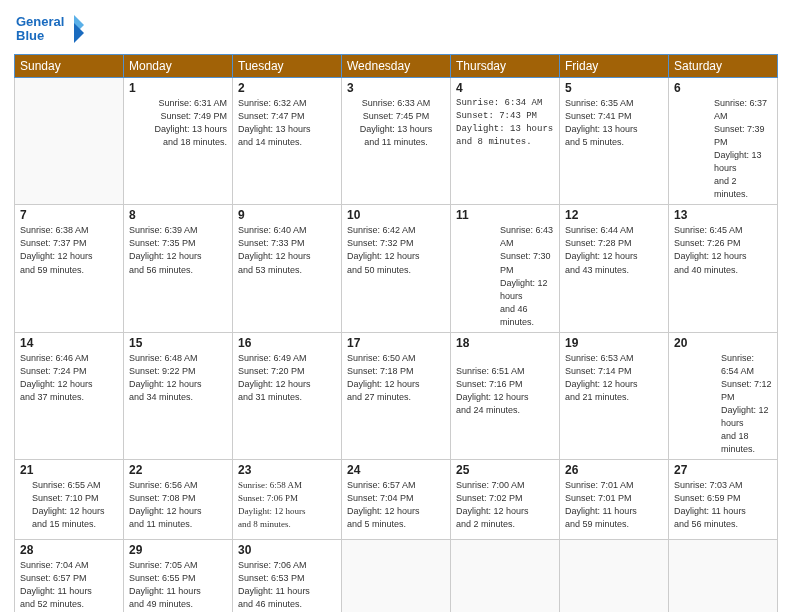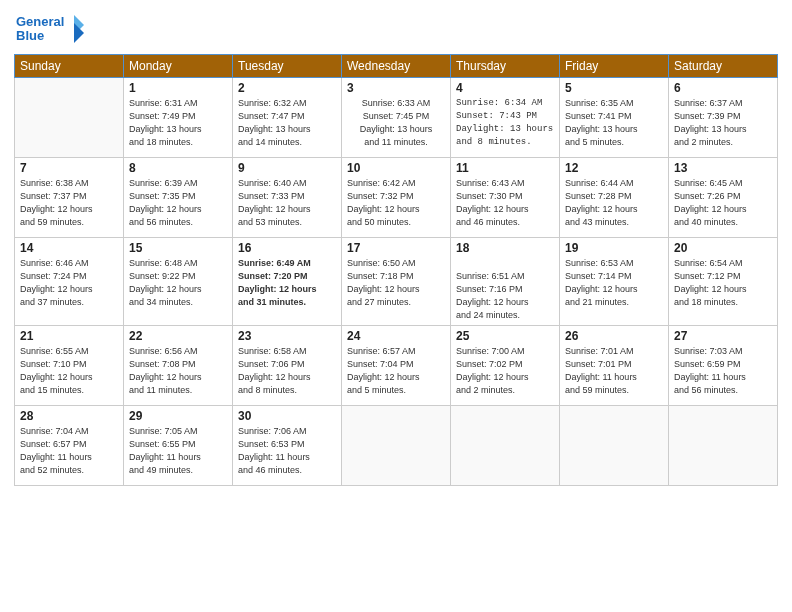--- a/index.html
+++ b/index.html
@@ -107,21 +107,21 @@
           <th>Thursday</th>
           <th>Friday</th>
           <th>Saturday</th>
         </tr>
     </thead>
     <tbody id="calendar-body">
     <tr>
           <td class="empty-cell"></td>
           <td>
             <span class="day-number">1</span>
-            <div class="day-info" style="white-space: pre-line;">Sunrise: 6:31 AM
+            <div class="day-info" style="white-space: pre-line; text-align: right;">Sunrise: 6:31 AM
 Sunset: 7:49 PM
 Daylight: 13 hours
 and 18 minutes.</div>
           </td>
           <td>
             <span class="day-number">2</span>
             <div class="day-info" style="white-space: pre-line;">Sunrise: 6:32 AM
 Sunset: 7:47 PM
 Daylight: 13 hours
 and 14 minutes.</div>
@@ -142,21 +142,21 @@
           </td>
           <td>
             <span class="day-number">5</span>
             <div class="day-info" style="white-space: pre-line;">Sunrise: 6:35 AM
 Sunset: 7:41 PM
 Daylight: 13 hours
 and 5 minutes.</div>
           </td>
           <td>
             <span class="day-number">6</span>
-            <div class="day-info" style="white-space: pre-line;">Sunrise: 6:37 AM
+            <div class="day-info" style="white-space: pre-line; margin-left: 40px;">Sunrise: 6:37 AM
 Sunset: 7:39 PM
 Daylight: 13 hours
 and 2 minutes.</div>
           </td>
         </tr>
         <tr>
           <td>
             <span class="day-number">7</span>
             <div class="day-info" style="white-space: pre-line;">Sunrise: 6:38 AM
 Sunset: 7:37 PM
@@ -179,21 +179,21 @@
           </td>
           <td>
             <span class="day-number">10</span>
             <div class="day-info" style="white-space: pre-line;">Sunrise: 6:42 AM
 Sunset: 7:32 PM
 Daylight: 12 hours
 and 50 minutes.</div>
           </td>
           <td>
             <span class="day-number">11</span>
-            <div class="day-info" style="white-space: pre-line;">Sunrise: 6:43 AM
+            <div class="day-info" style="white-space: pre-line; margin-left: 44px;">Sunrise: 6:43 AM
 Sunset: 7:30 PM
 Daylight: 12 hours
 and 46 minutes.</div>
           </td>
           <td>
             <span class="day-number">12</span>
             <div class="day-info" style="white-space: pre-line;">Sunrise: 6:44 AM
 Sunset: 7:28 PM
 Daylight: 12 hours
 and 43 minutes.</div>
@@ -216,21 +216,21 @@
           </td>
           <td>
             <span class="day-number">15</span>
             <div class="day-info" style="white-space: pre-line;">Sunrise: 6:48 AM
 Sunset: 9:22 PM
 Daylight: 12 hours
 and 34 minutes.</div>
           </td>
           <td>
             <span class="day-number">16</span>
-            <div class="day-info" style="white-space: pre-line; font-weight: bold;">Sunrise: 6:49 AM
+            <div class="day-info" style="white-space: pre-line;">Sunrise: 6:49 AM
 Sunset: 7:20 PM
 Daylight: 12 hours
 and 31 minutes.</div>
           </td>
           <td>
             <span class="day-number">17</span>
             <div class="day-info" style="white-space: pre-line;">Sunrise: 6:50 AM
 Sunset: 7:18 PM
 Daylight: 12 hours
 and 27 minutes.</div>
@@ -244,44 +244,44 @@
           </td>
           <td>
             <span class="day-number">19</span>
             <div class="day-info" style="white-space: pre-line;">Sunrise: 6:53 AM
 Sunset: 7:14 PM
 Daylight: 12 hours
 and 21 minutes.</div>
           </td>
           <td>
             <span class="day-number">20</span>
-            <div class="day-info" style="white-space: pre-line;">Sunrise: 6:54 AM
+            <div class="day-info" style="white-space: pre-line; margin-left: 47px;">Sunrise: 6:54 AM
 Sunset: 7:12 PM
 Daylight: 12 hours
 and 18 minutes.</div>
           </td>
         </tr>
         <tr>
           <td>
             <span class="day-number">21</span>
-            <div class="day-info" style="white-space: pre-line;">Sunrise: 6:55 AM
+            <div class="day-info" style="white-space: pre-line; margin-left: 12px;">Sunrise: 6:55 AM
 Sunset: 7:10 PM
 Daylight: 12 hours
 and 15 minutes.</div>
           </td>
           <td>
             <span class="day-number">22</span>
             <div class="day-info" style="white-space: pre-line;">Sunrise: 6:56 AM
 Sunset: 7:08 PM
 Daylight: 12 hours
 and 11 minutes.</div>
           </td>
           <td>
             <span class="day-number">23</span>
-            <div class="day-info" style="white-space: pre-line;">Sunrise: 6:58 AM
+            <div class="day-info" style="white-space: pre-line; font-family: Liberation Serif, serif;">Sunrise: 6:58 AM
 Sunset: 7:06 PM
 Daylight: 12 hours
 and 8 minutes.</div>
           </td>
           <td>
             <span class="day-number">24</span>
             <div class="day-info" style="white-space: pre-line;">Sunrise: 6:57 AM
 Sunset: 7:04 PM
 Daylight: 12 hours
 and 5 minutes.</div>

